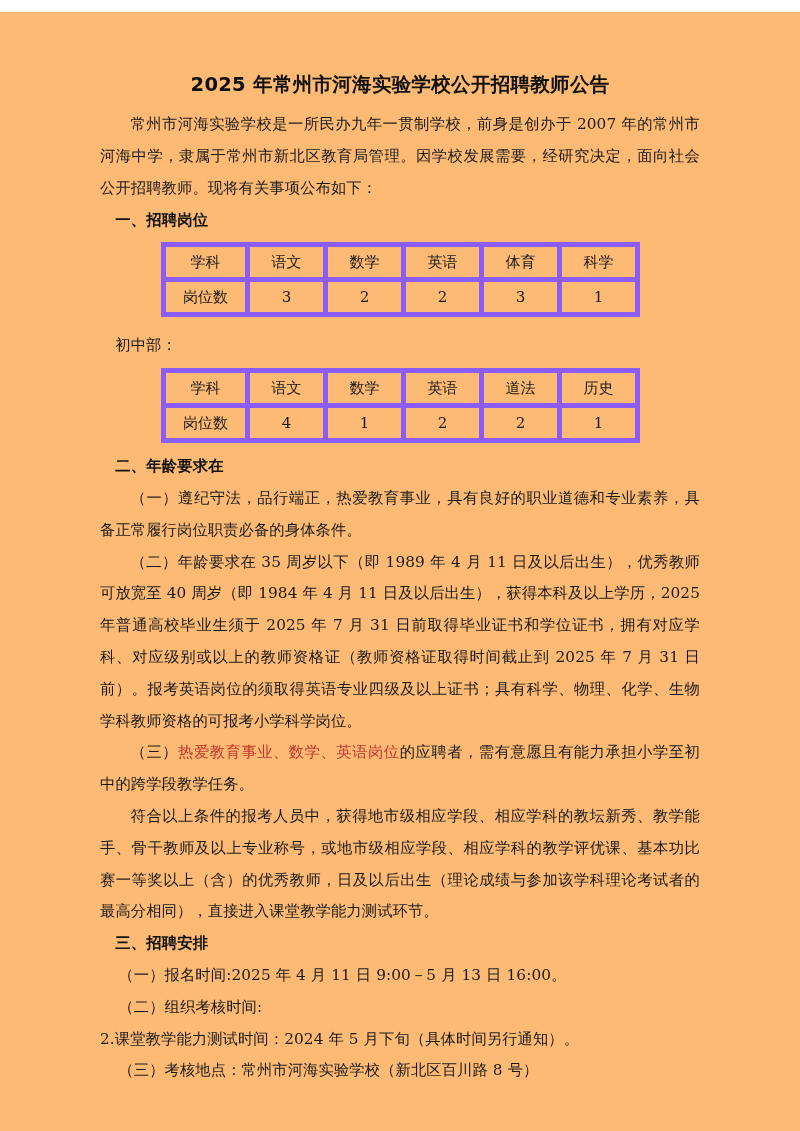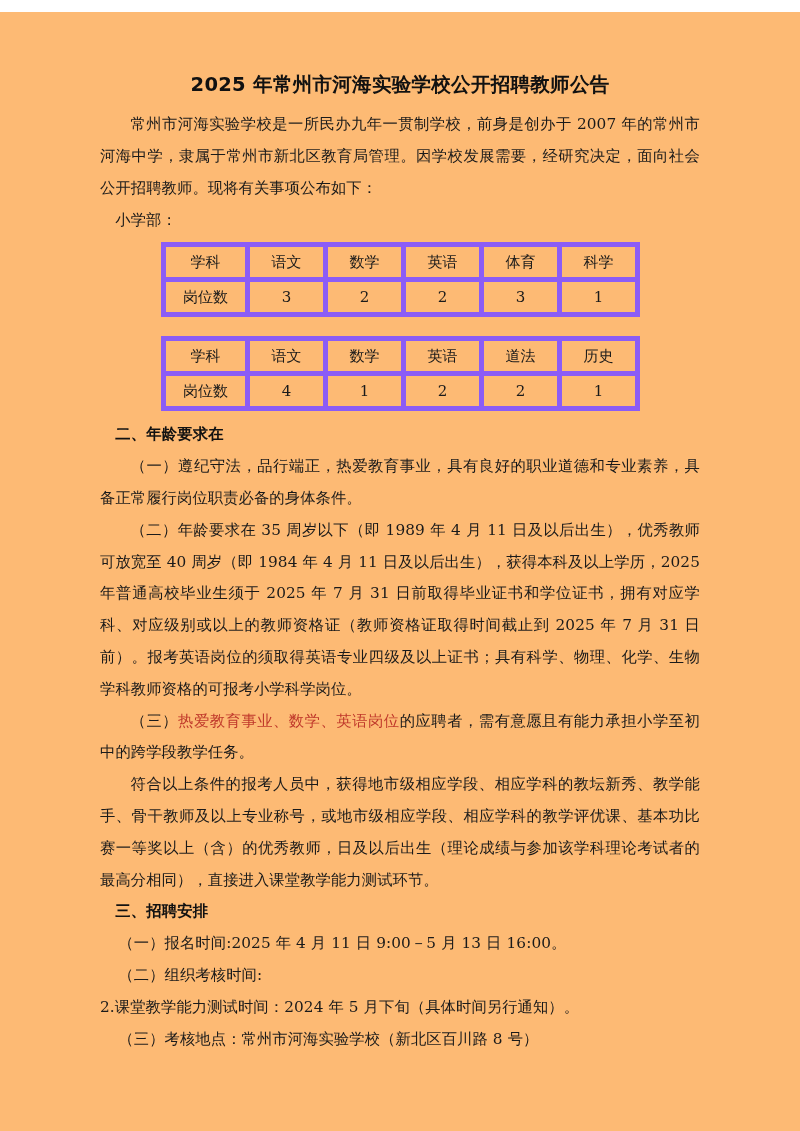--- a/index.html
+++ b/index.html
@@ -92,22 +92,22 @@
 </head>
 <body>
 
 <div class="page">
   <div class="content">
 
     <h1 class="doc-title">2025 年常州市河海实验学校公开招聘教师公告</h1>
 
     <p class="body-text indent2">常州市河海实验学校是一所民办九年一贯制学校，前身是创办于 2007 年的常州市河海中学，隶属于常州市新北区教育局管理。因学校发展需要，经研究决定，面向社会公开招聘教师。现将有关事项公布如下：</p>
 
+    <div class="section-head">一、招聘岗位</div>
 
-    <p class="body-text indent1">小学部：</p>
 
     <div class="tbl-wrap">
       <table class="jobs">
         <tbody>
           <tr>
             <td class="lbl">学科</td>
             <td>语文</td>
             <td>数学</td>
             <td>英语</td>
             <td>体育</td>
@@ -120,20 +120,21 @@
             <td class="num">2</td>
             <td class="num">3</td>
             <td class="num">1</td>
           </tr>
         </tbody>
       </table>
     </div>
 
     <div class="spacer-sm"></div>
 
+    <p class="body-text indent1">初中部：</p>
 
     <div class="tbl-wrap">
       <table class="jobs">
         <tbody>
           <tr>
             <td class="lbl">学科</td>
             <td>语文</td>
             <td>数学</td>
             <td>英语</td>
             <td>道法</td>

